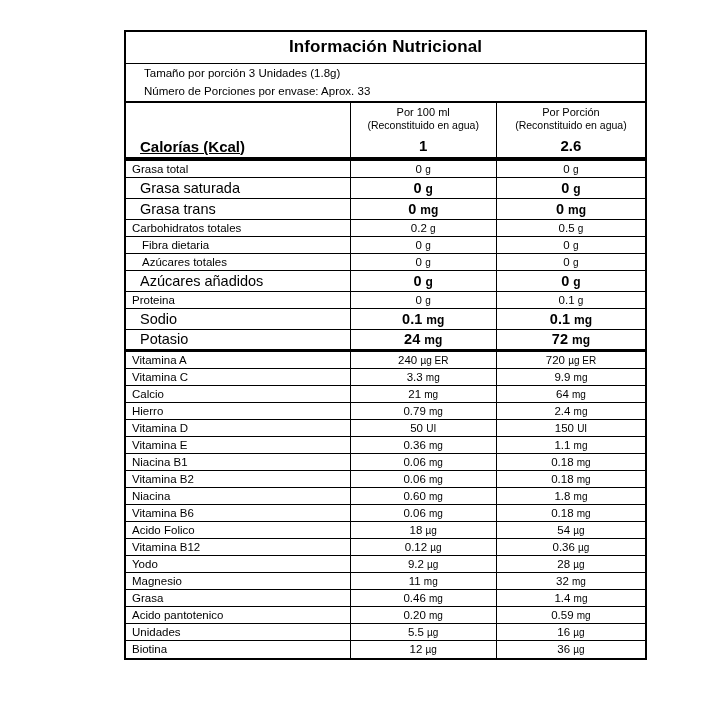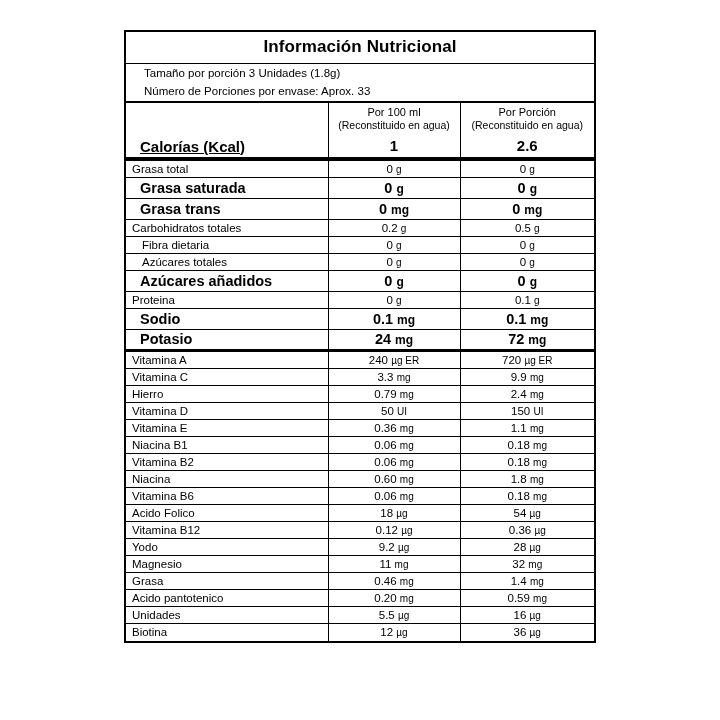--- a/index.html
+++ b/index.html
@@ -11,21 +11,21 @@
     width: 720px;
     height: 720px;
     font-family: "Liberation Sans", sans-serif;
     color: #000000;
     position: relative;
   }
   #panel {
     position: absolute;
     left: 124px;
     top: 30px;
-    width: 472px;
+    width: 523px;
     border: 2px solid #000000;
     box-sizing: border-box;
     background: #ffffff;
   }
   .title {
     text-align: center;
     font-size: 17px;
     font-weight: bold;
     padding: 5px 0 6px 0;
     border-bottom: 1px solid #000000;
@@ -87,21 +87,21 @@
   }
   .nm {
     padding-left: 6px;
     font-size: 11.5px;
   }
   .nm.ind {
     padding-left: 16px;
   }
   .nm.big {
     font-size: 14.5px;
-    font-weight: bold;
+    font-weight: normal;
     padding-left: 14px;
   }
   .v {
     text-align: center;
     font-size: 11.5px;
     border-left: 1px solid #000000;
     white-space: nowrap;
   }
   .v.big {
     font-size: 14.5px;
@@ -229,20 +229,25 @@
           <td class="nm">Vitamina A</td>
           <td class="v">240 <span class="u">µg ER</span></td>
           <td class="v">720 <span class="u">µg ER</span></td>
         </tr>
         <tr class="rowgroup r">
           <td class="nm">Vitamina C</td>
           <td class="v">3.3 <span class="u">mg</span></td>
           <td class="v">9.9 <span class="u">mg</span></td>
         </tr>
         <tr class="rowgroup r">
+          <td class="nm">Calcio</td>
+          <td class="v">21 <span class="u">mg</span></td>
+          <td class="v">64 <span class="u">mg</span></td>
+        </tr>
+        <tr class="rowgroup r">
           <td class="nm">Hierro</td>
           <td class="v">0.79 <span class="u">mg</span></td>
           <td class="v">2.4 <span class="u">mg</span></td>
         </tr>
         <tr class="rowgroup r">
           <td class="nm">Vitamina D</td>
           <td class="v">50 <span class="u">UI</span></td>
           <td class="v">150 <span class="u">UI</span></td>
         </tr>
         <tr class="rowgroup r">

